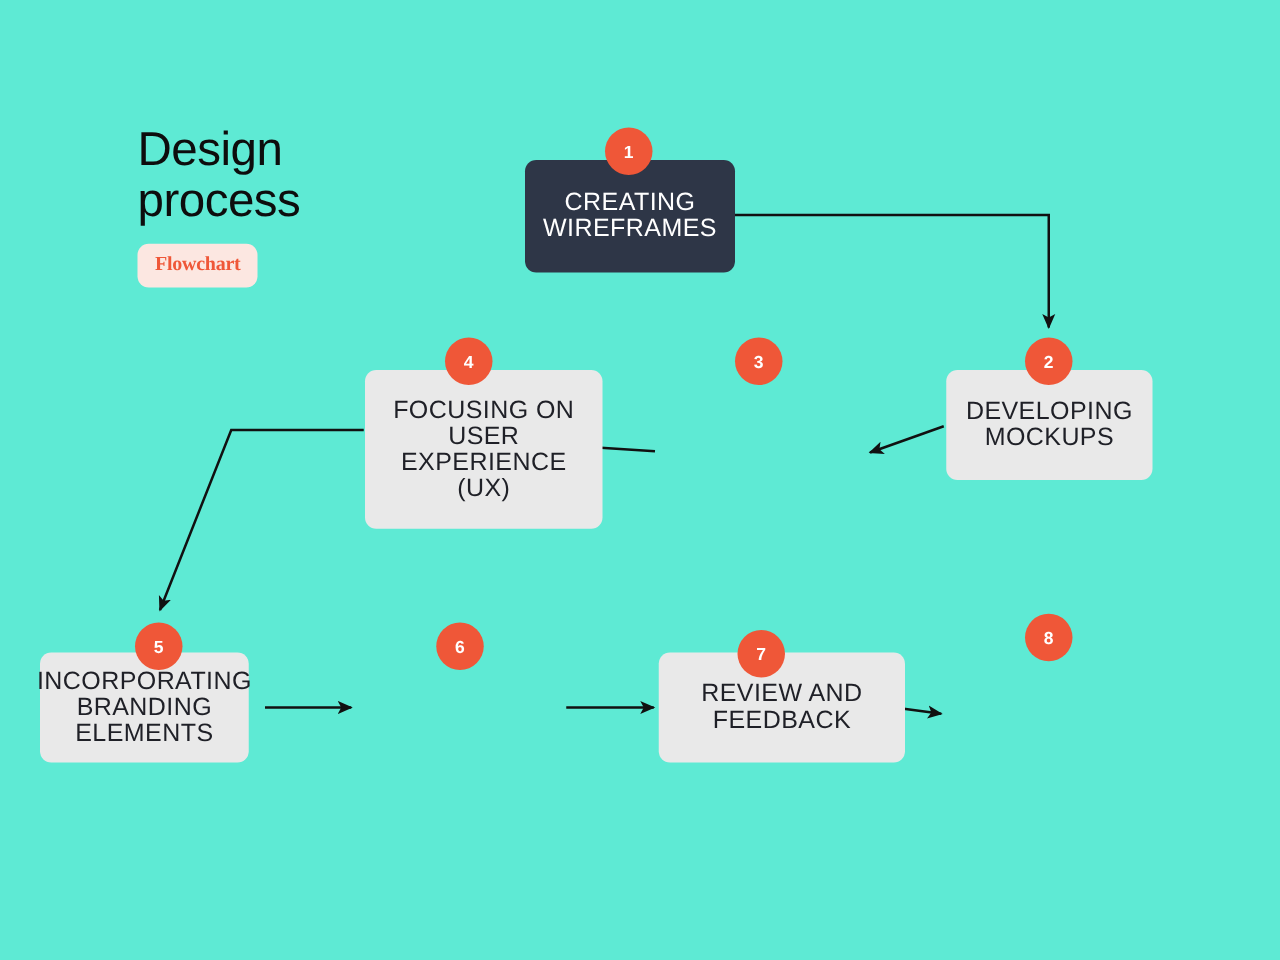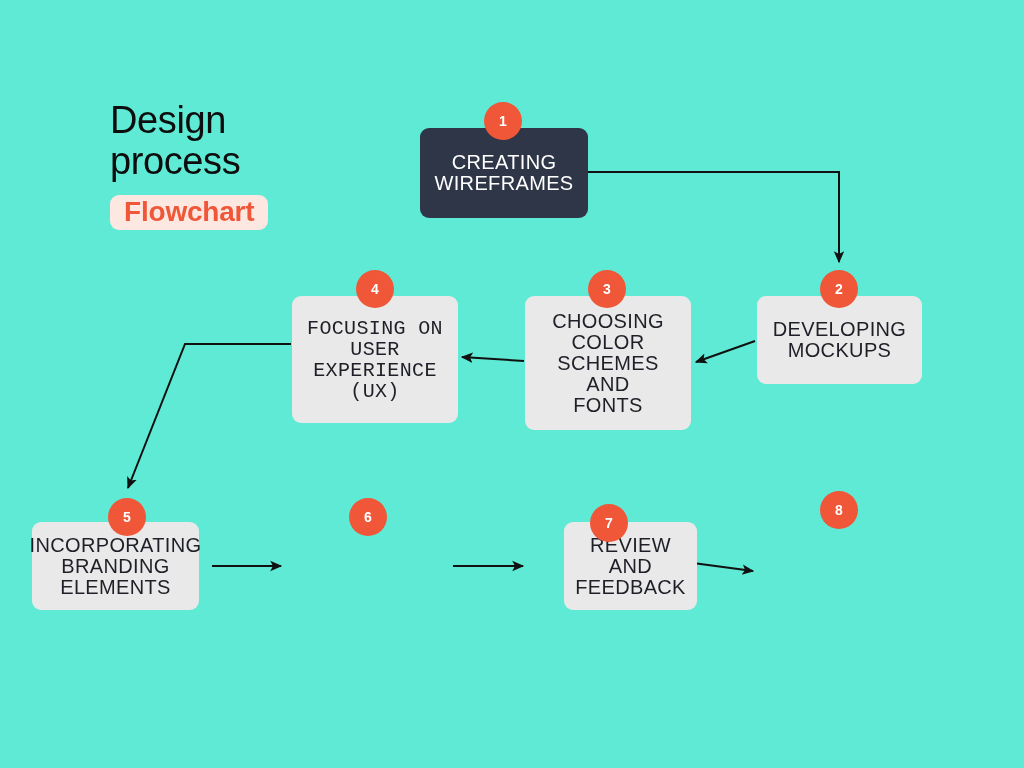--- a/index.html
+++ b/index.html
@@ -32,24 +32,25 @@
     letter-spacing: -0.4px;
     white-space: pre-line;
   }
   #subtitle-badge {
     display: inline-block;
     margin-top: 13px;
     padding: 7px 14px 8px 14px;
     border-radius: 9px;
     background: #fce7e1;
     color: #ef5738;
-    font-size: 28px;
+    font-size: 16px;
     font-weight: bold;
     line-height: 20px;
     letter-spacing: -0.2px;
+    font-family: Liberation Serif, serif;
   }
 
   
   #connectors {
     position: absolute;
     left: 0; top: 0;
     width: 1024px; height: 768px;
     pointer-events: none;
   }
 
@@ -132,31 +133,25 @@
   </div>
 
   <div class="node light" style="left:757px; top:296px; width:165px; height:88px;">
     <span>DEVELOPING
 MOCKUPS</span>
   </div>
   <div class="badge" style="left:820px; top:270px;">
     <span>2</span>
   </div>
 
-  <div class="node light" style="left:525px; top:296px; width:166px; height:134px;">
-    <span>CHOOSING
-COLOR
-SCHEMES AND
-FONTS</span>
-  </div>
   <div class="badge" style="left:588px; top:270px;">
     <span>3</span>
   </div>
 
-  <div class="node light" style="left:292px; top:296px; width:166px; height:127px;font-family:Liberation Mono, monospace;">
+  <div class="node light" style="left:292px; top:296px; width:190px; height:127px;">
     <span>FOCUSING ON
 USER
 EXPERIENCE
 (UX)</span>
   </div>
   <div class="badge" style="left:356px; top:270px;">
     <span>4</span>
   </div>
 
   <div class="node light" style="left:32px; top:522px; width:167px; height:88px;">
@@ -165,21 +160,21 @@
 ELEMENTS</span>
   </div>
   <div class="badge" style="left:108px; top:498px;">
     <span>5</span>
   </div>
 
   <div class="badge" style="left:349px; top:498px;">
     <span>6</span>
   </div>
 
-  <div class="node light" style="left:527px; top:522px; width:133px; height:88px;margin-left:37px;">
+  <div class="node light" style="left:527px; top:522px; width:197px; height:88px;">
     <span>REVIEW AND
 FEEDBACK</span>
   </div>
   <div class="badge" style="left:590px; top:504px;">
     <span>7</span>
   </div>
 
   <div class="badge" style="left:820px; top:491px;">
     <span>8</span>
   </div>

